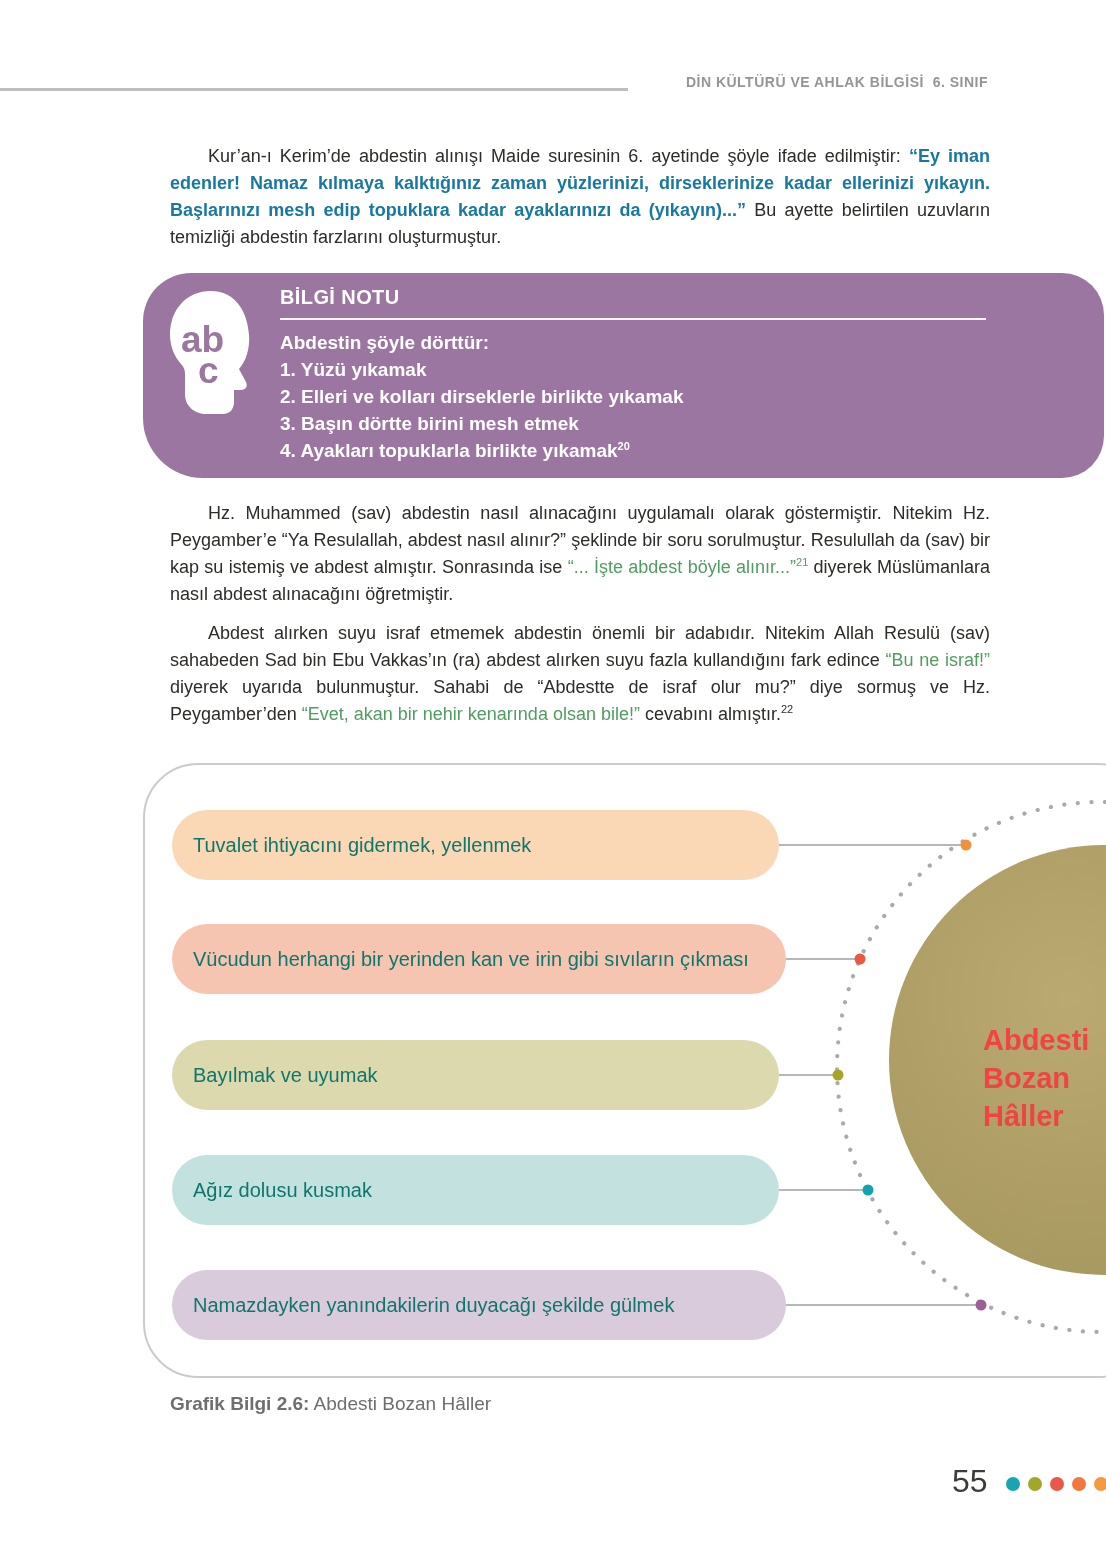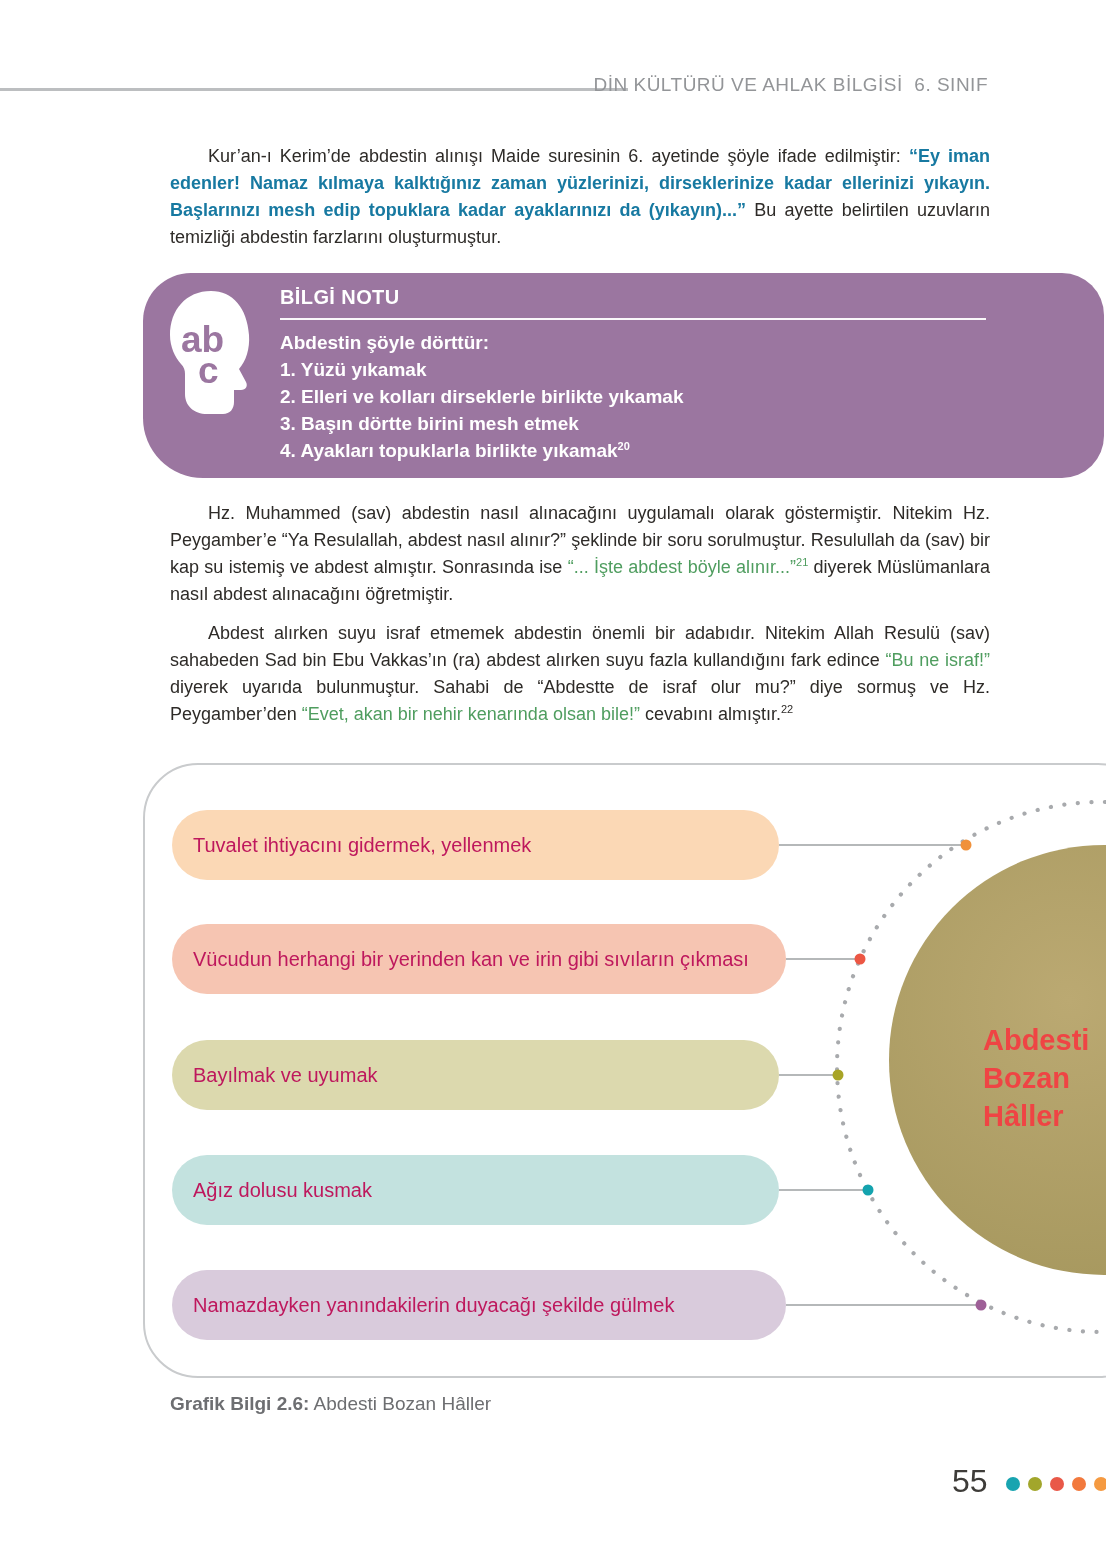--- a/index.html
+++ b/index.html
@@ -6,21 +6,21 @@
   .page{
     position:relative;width:1106px;height:1560px;margin:0 auto;
     background:#fff;overflow:hidden;
     font-family:"Liberation Sans", sans-serif;
     color:#2e2b28;
   }
   
   .header-rule{position:absolute;left:0;top:88px;width:628px;height:3px;background:#bcbec0;}
   .header-title{
     position:absolute;top:74px;right:118px;
-    font-size:19px;font-weight:normal;color:#939598;
+    font-size:14px;font-weight:bold;color:#939598;
     letter-spacing:.5px;white-space:pre;
   }
   
   #paragraphs{position:absolute;left:170px;width:820px;top:0;}
   p.body-par{
     position:absolute;left:0;width:820px;margin:0;
     font-size:18px;line-height:27px;text-align:justify;text-indent:38px;
   }
   p.body-par:nth-of-type(1){top:143px;}
   p.body-par:nth-of-type(2){top:500px;}
@@ -41,21 +41,21 @@
   
   .graphic{
     position:absolute;left:143px;top:763px;width:1010px;height:615px;
     border:2px solid #c9cbcd;border-radius:55px;overflow:hidden;background:#fff;
     box-sizing:border-box;
   }
   #gfx-svg{position:absolute;left:0;top:0;width:1010px;height:615px;}
   .pill{
     position:absolute;left:27px;height:70px;border-radius:35px;
     display:flex;align-items:center;padding-left:21px;padding-right:14px;box-sizing:border-box;
-    font-size:20px;color:#be185d;white-space:nowrap;
+    font-size:20px;color:#0f766e;white-space:nowrap;
   }
   .circle-label{
     position:absolute;left:802px;top:256px;
     color:#ef4444;font-size:29px;font-weight:bold;line-height:38px;white-space:pre-line;margin-left:36px;
   }
   
   .caption{position:absolute;left:170px;top:1393px;font-size:19px;color:#6d6e71;}
   .cap-bold{font-weight:bold;}
   
   .page-number{position:absolute;left:952px;top:1463px;font-size:32px;color:#3e3c39;}

